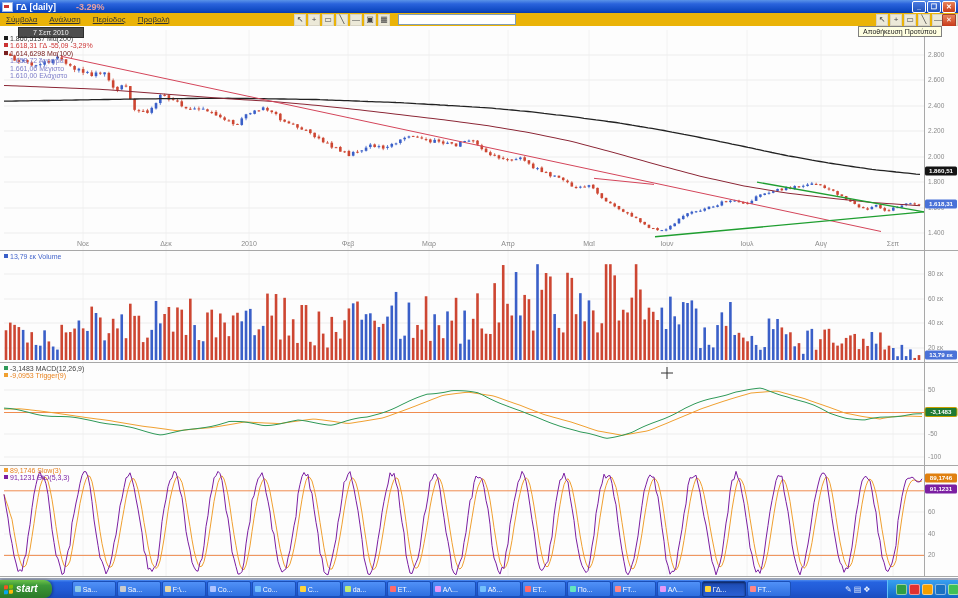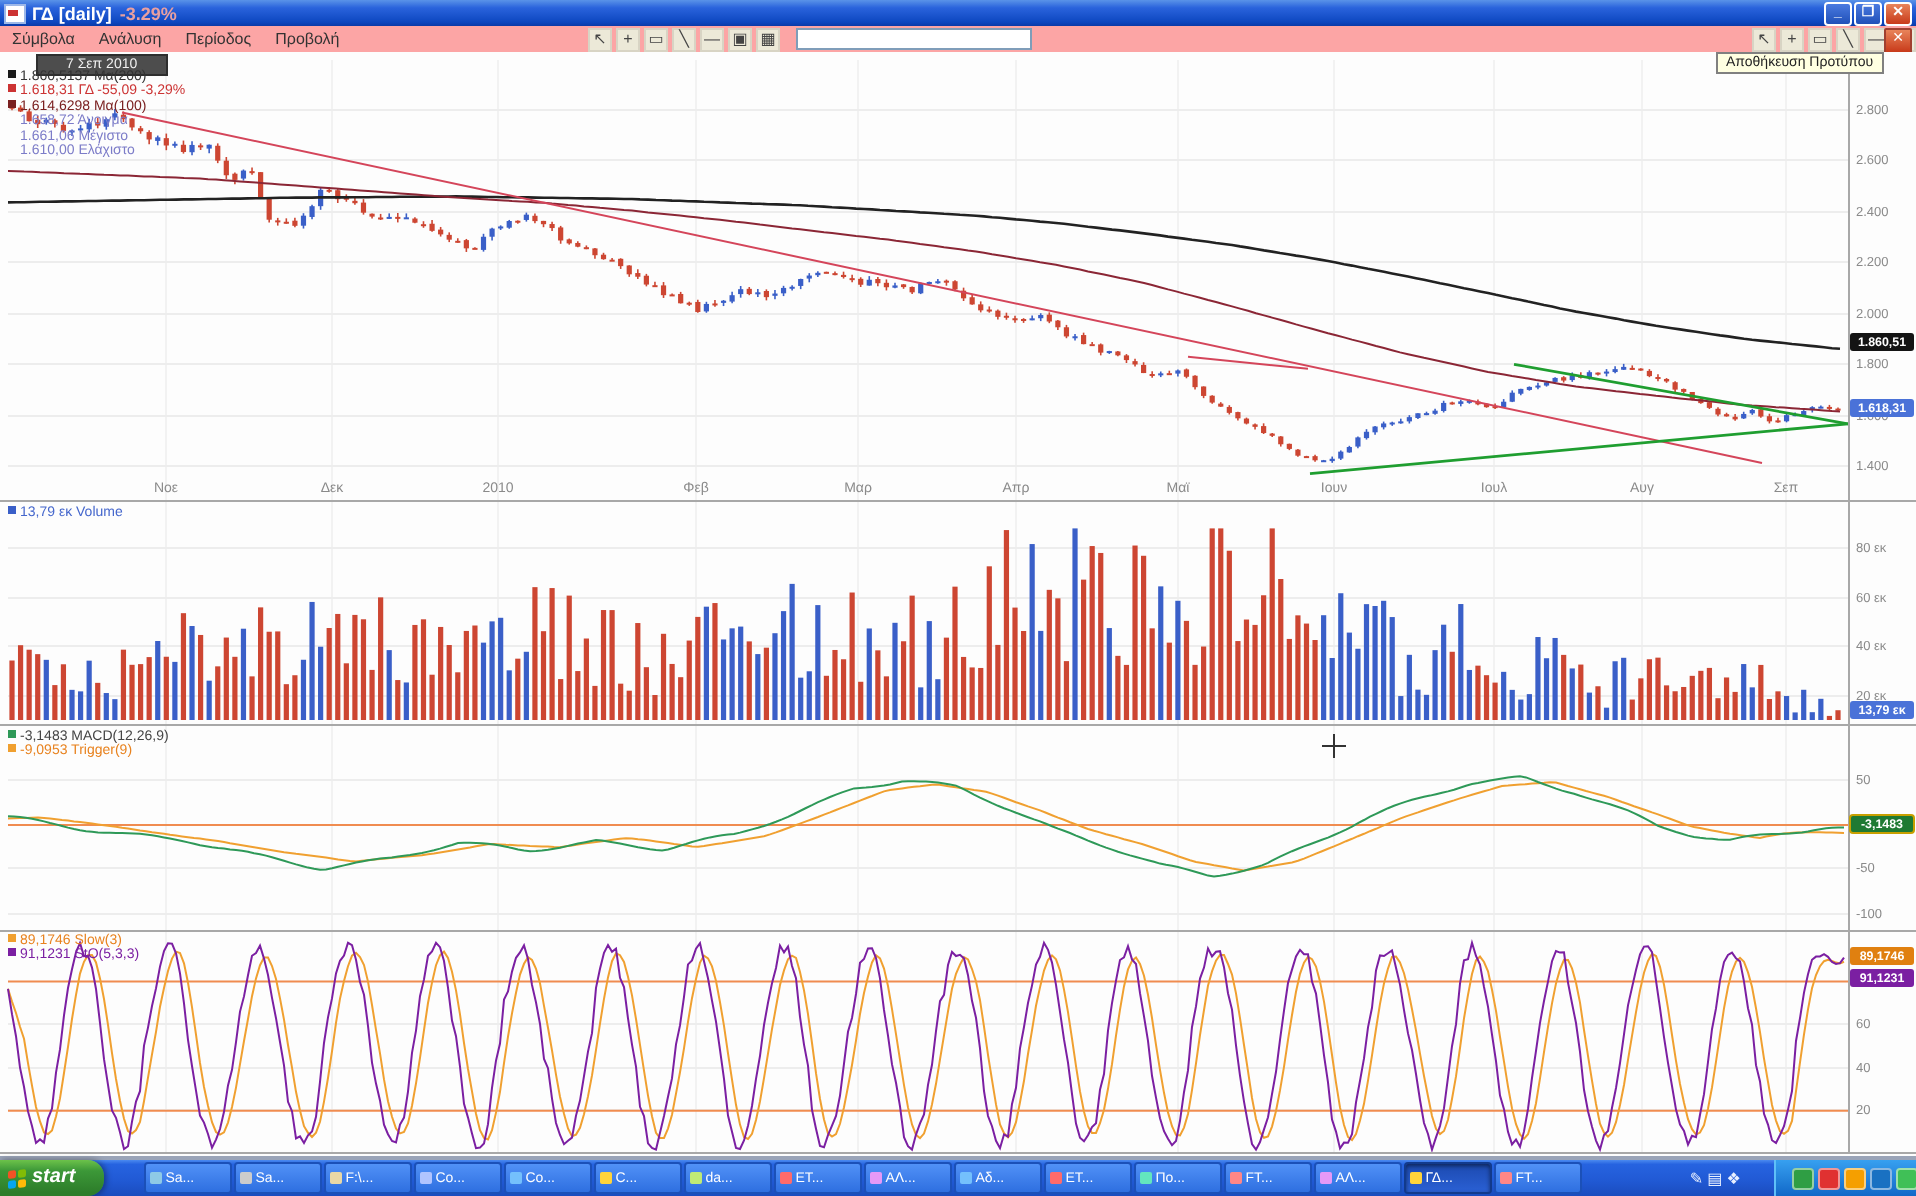--- a/index.html
+++ b/index.html
@@ -5,28 +5,28 @@
   html,body{margin:0;padding:0;width:958px;height:598px;overflow:hidden;
     font-family:"Liberation Sans",sans-serif;background:#d4d0c8;}
   .app{position:absolute;left:0;top:0;width:958px;height:598px;}
   
   .titlebar{position:absolute;left:0;top:0;width:958px;height:13px;
     background:linear-gradient(to bottom,#5a93e8 0%,#2a63dc 30%,#0d47c0 85%,#0a3aa8 100%);
     display:flex;align-items:center;color:#fff;font-size:9px;font-weight:bold;}
   .appicon{width:9px;height:8px;margin:0 3px 0 2px;background:#fff;border:1px solid #9db8e8;
     display:inline-block;position:relative;}
   .appicon:before{content:"";position:absolute;left:1px;top:2px;width:5px;height:3px;background:#c33;}
-  .title-change{color:#e8a0a0;margin-left:4px;font-weight:bold;}
+  .title-change{color:#e8a0a0;margin-left:20px;font-weight:bold;}
   .winbtns{margin-left:auto;display:flex;gap:1px;padding-right:2px;}
   .winbtn{width:12px;height:10px;border:1px solid #fff;border-radius:2px;font-size:7px;line-height:9px;
     text-align:center;color:#fff;background:linear-gradient(#4a7ae0,#2050b8);}
   .winbtn.close{background:linear-gradient(#e8845a,#c83a1a);}
   
-  .menubar{position:absolute;left:0;top:13px;width:958px;height:13px;background:#fca5a5;
-    border-bottom:1px solid #c8c4b0;display:flex;align-items:center;font-size:8px;color:#333;}
+  .menubar{position:absolute;left:0;top:13px;width:958px;height:13px;background:#eab308;
+    border-bottom:1px solid #c8c4b0;display:flex;align-items:center;font-size:8px;color:#333;text-decoration:underline;}
   .menuitem{padding:0 6px;height:12px;line-height:12px;}
   .toolicons{position:absolute;top:14px;display:flex;gap:2px;}
   .toolicons.left{left:294px;}
   .toolicons.right{left:876px;}
   .ticon{width:10px;height:10px;font-size:8px;line-height:10px;text-align:center;color:#444;
     border:1px solid #d8d4c4;background:#ece9d8;}
   .chartclose{position:absolute;left:942px;top:14px;width:12px;height:11px;border:1px solid #a04030;
     border-radius:1px;background:linear-gradient(#e8845a,#c83a1a);color:#fff;font-size:7px;
     line-height:10px;text-align:center;}
   .syminput{position:absolute;left:398px;top:14px;width:112px;height:9px;border:1px solid #7f9db9;

